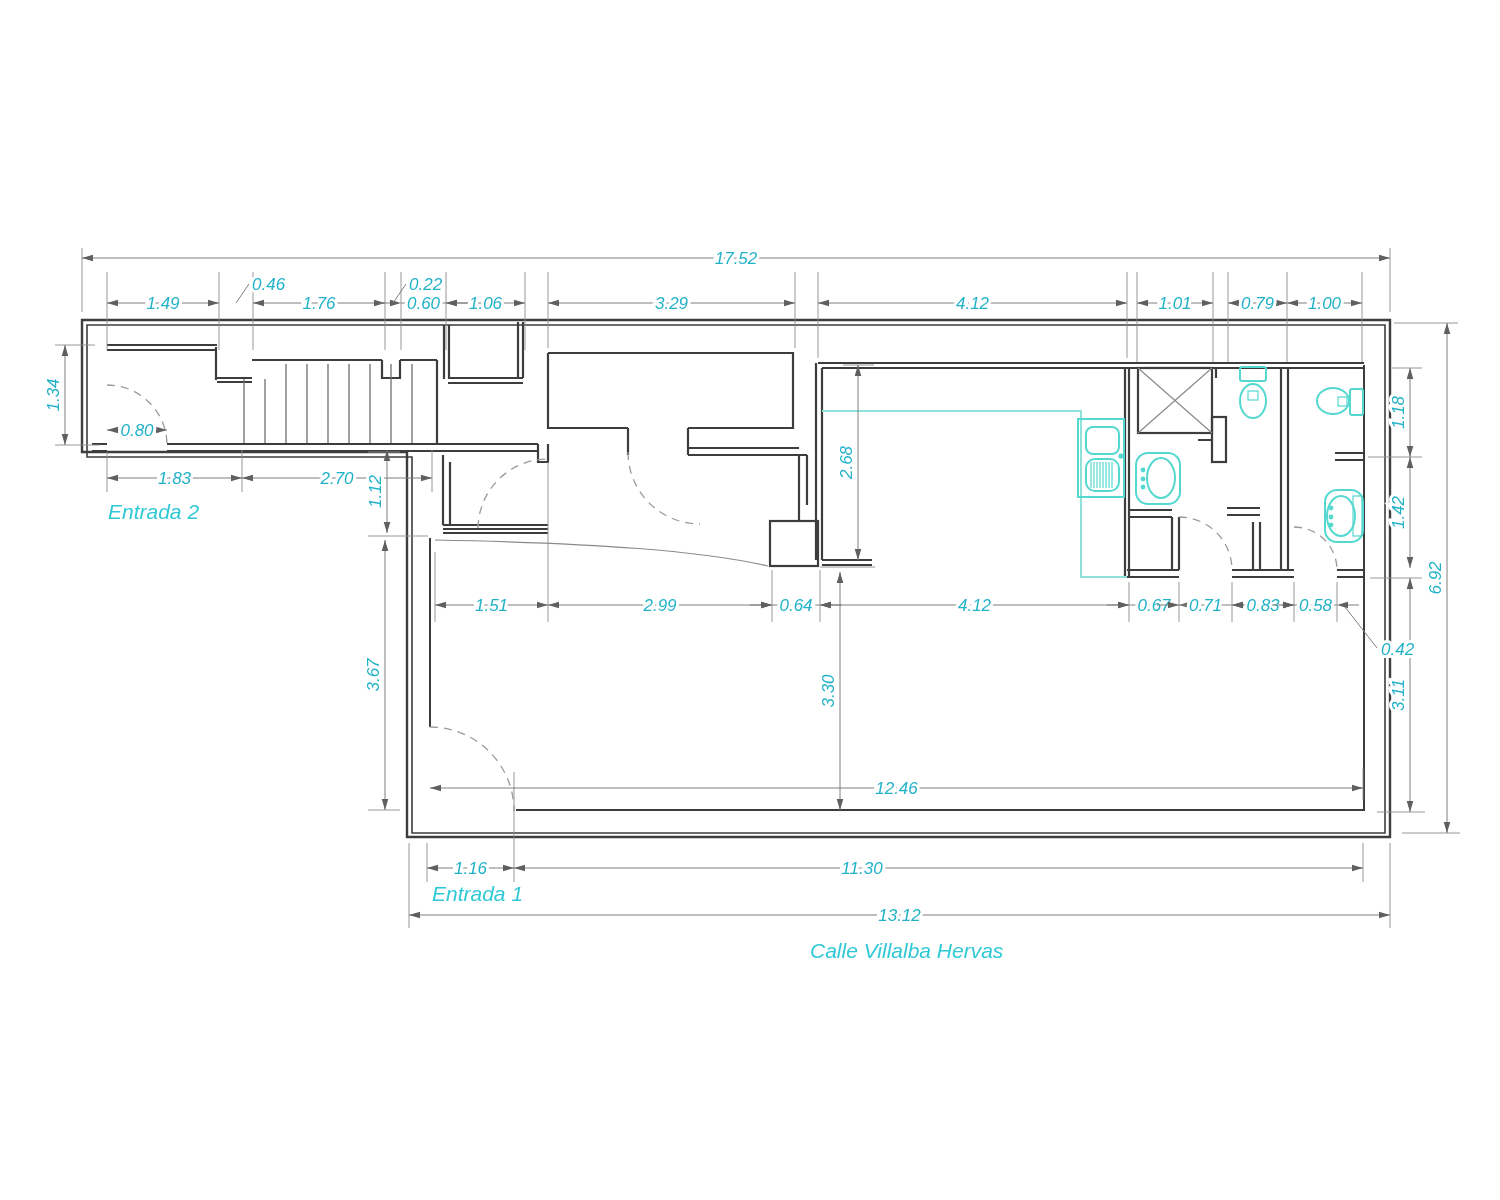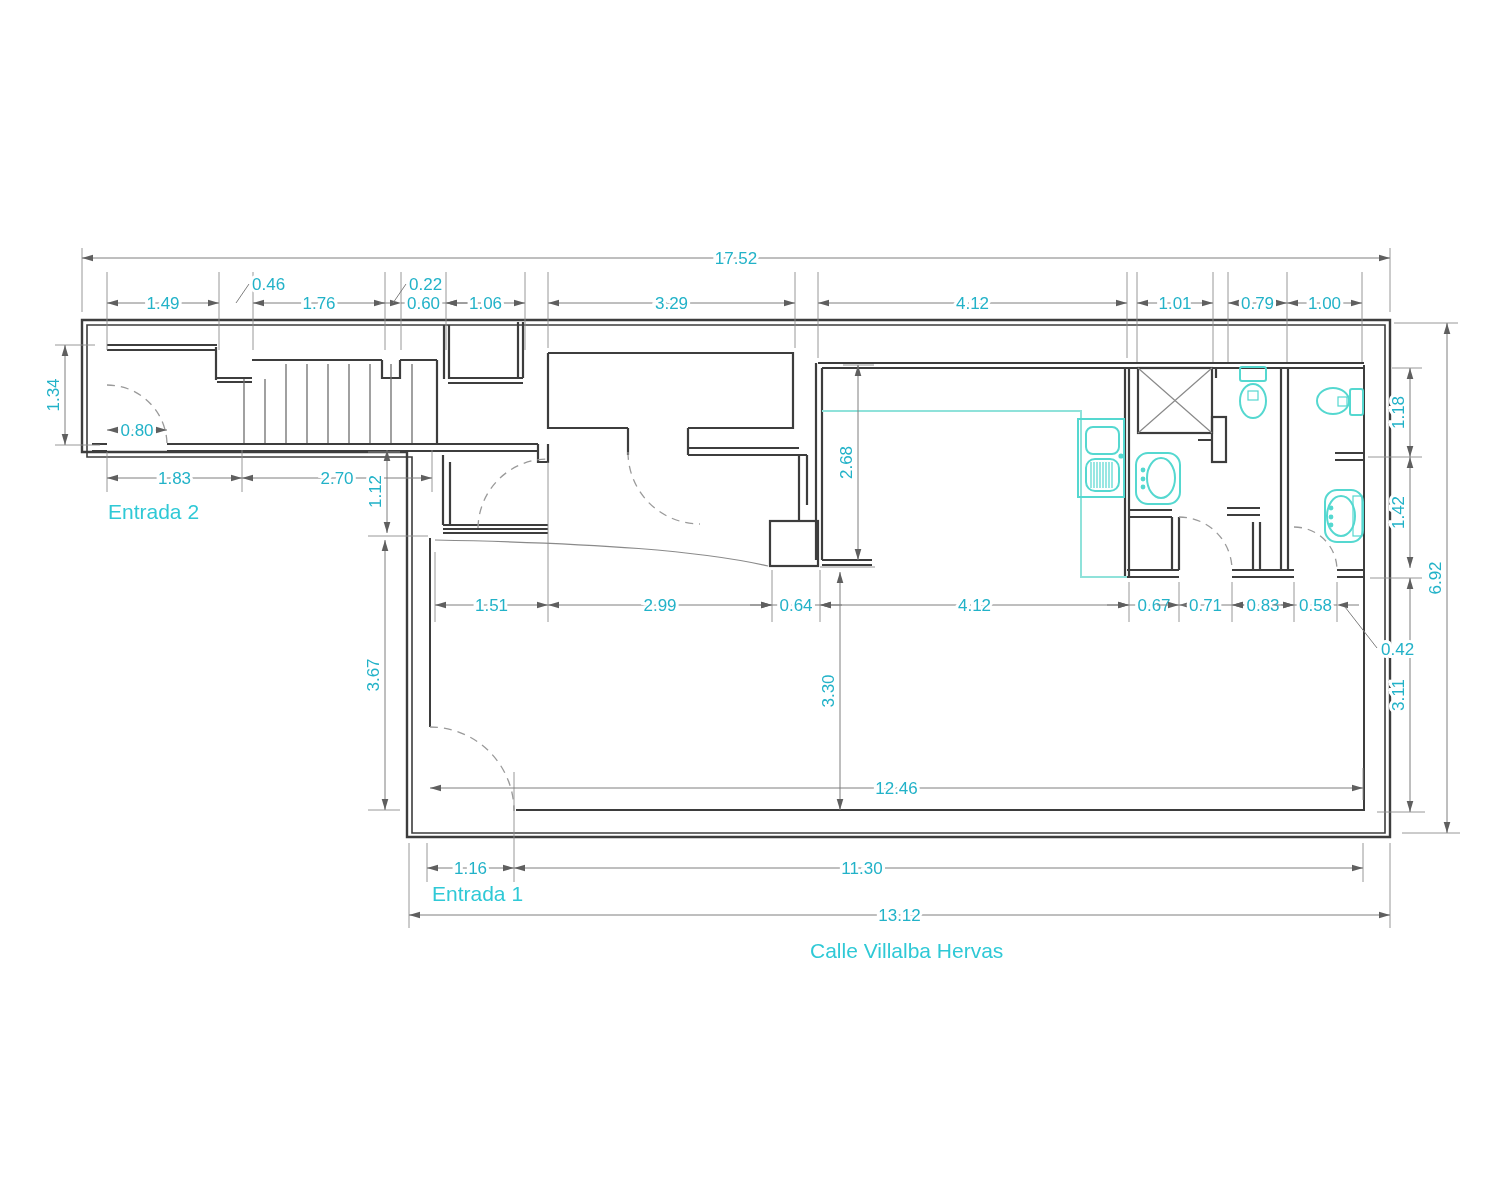--- a/index.html
+++ b/index.html
@@ -1,16 +1,16 @@
 <!DOCTYPE html>
 <html><head>
 <meta charset="utf-8">
 <style>
   html,body{margin:0;padding:0;background:#ffffff;}
-  .stage{position:relative;width:1500px;height:1200px;background:#ffffff;overflow:hidden;}
+  .stage{position:relative;width:1500px;height:1200px;background:#ffffff;overflow:hidden;font-style:italic;}
   svg{display:block;}
   text{font-family:"Liberation Sans","DejaVu Sans",sans-serif;}
   .dimtxt{fill:#22b2c8;paint-order:stroke;stroke:#ffffff;stroke-width:6px;font-size:17px;}
   .lbltxt{fill:#2fc9d6;paint-order:stroke;stroke:#ffffff;stroke-width:5px;font-size:21px;}
 </style>
 </head>
 <body>
 
 <div class="stage">
 <svg id="plan" width="1500" height="1200" viewBox="0 0 1500 1200">

